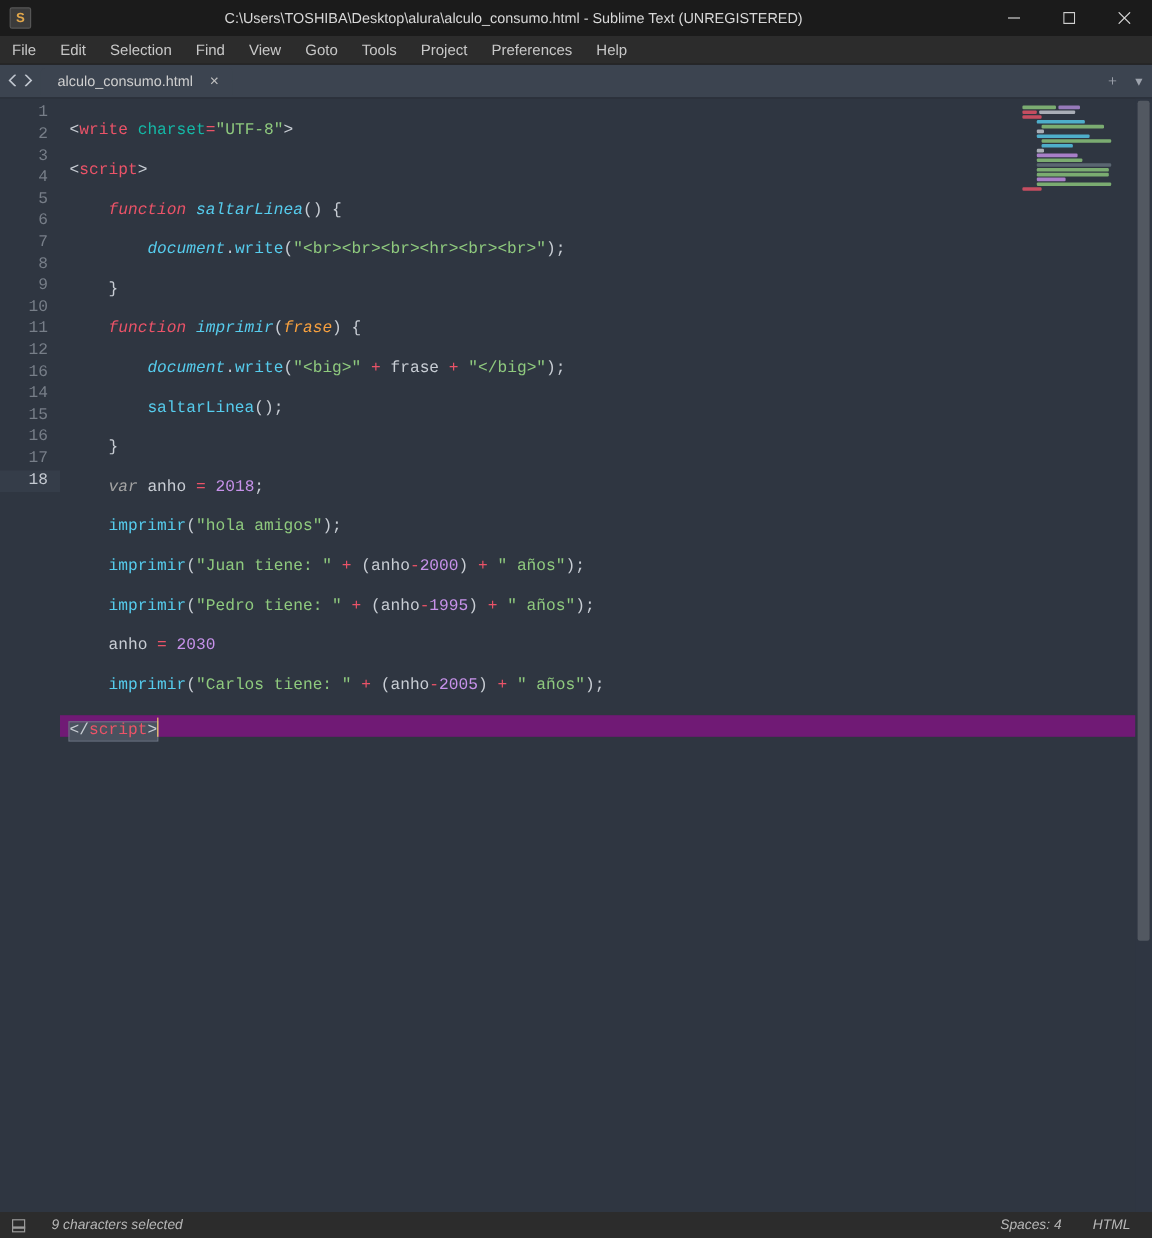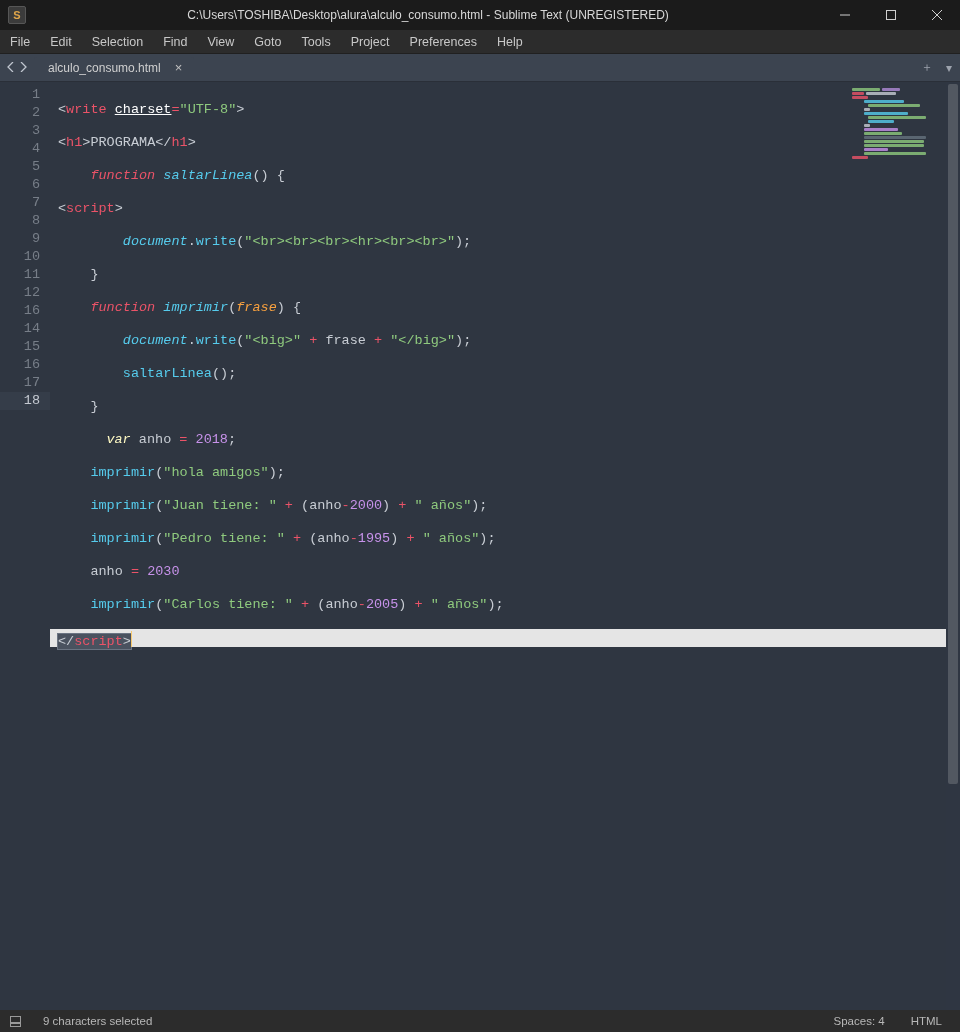--- a/index.html
+++ b/index.html
@@ -98,29 +98,29 @@
   .code {
     flex: 1;
     font-family: Consolas, "Courier New", monospace;
     font-size: 13.5px;
     color: #c8cdd4;
     padding-top: 4px;
     overflow: hidden;
     white-space: pre;
   }
   .code .line { height: 18px; line-height: 18px; padding-left: 8px; }
-  .code .line.current { background: #e5e5e5; }
+  .code .line.current { background: #701a75; }
 
   .punc   { color: #c8cdd4; }
   .tagb   { color: #c8cdd4; }
   .tag    { color: #eb5368; }
-  .attr   { color: #ffffff; text-decoration: underline; }
+  .attr   { color: #14b8a6; }
   .strg   { color: #8fca7e; }
   .kw     { color: #eb5368; font-style: italic; }
-  .kwvar  { color: #fef9c3; font-style: italic; margin-left: 16px; }
+  .kwvar  { color: #a3a3a3; font-style: italic; }
   .fname  { color: #56cced; font-style: italic; }
   .param  { color: #f8a13f; font-style: italic; }
   .ident  { color: #c8cdd4; }
   .obj    { color: #56cced; font-style: italic; }
   .call   { color: #56cced; }
   .num    { color: #c792ea; }
   .op     { color: #eb5368; }
   .cmt    { color: #65737e; }
   .txt    { color: #c8cdd4; }
 
@@ -164,21 +164,21 @@
     border: 1.3px solid #9a9a9a;
     display: inline-block;
     margin-right: 4px;
     position: relative;
   }
   .statusbar .panel-icon::after {
     content: ""; position: absolute; left: -1px; right: -1px;
     bottom: 2px; height: 1.3px; background: #9a9a9a;
   }
   .statusbar .spacer { flex: 1; }
-  .statusbar .field { padding: 0 8px; }
+  .statusbar .field { padding: 0 8px; font-style: italic; }
 </style>
 </head>
 <body>
 
 <div class="titlebar">
   <div class="app-icon">
     <span>S</span>
   </div>
   <div class="title-text">C:\Users\TOSHIBA\Desktop\alura\alculo_consumo.html - Sublime Text (UNREGISTERED)</div>
   <div class="win-btns">
@@ -247,23 +247,22 @@
     <div class="ln">12</div>
     <div class="ln">16</div>
     <div class="ln">14</div>
     <div class="ln">15</div>
     <div class="ln">16</div>
     <div class="ln">17</div>
     <div class="ln current">18</div>
   </div>
   <div class="code">
 <div class="line"><span class="tagb">&lt;</span><span class="tag">write</span><span> </span><span class="attr">charset</span><span class="op">=</span><span class="strg">"UTF-8"</span><span class="tagb">&gt;</span></div>
-<div class="line"><span class="tagb">&lt;</span><span class="tag">h1</span><span class="tagb">&gt;</span><span class="txt">PROGRAMA</span><span class="tagb">&lt;/</span><span class="tag">h1</span><span class="tagb">&gt;</span></div>
+<div class="line"><span class="tagb">&lt;</span><span class="tag">script</span><span class="tagb">&gt;</span></div>
 <div class="line"><span>    </span><span class="kw">function</span><span> </span><span class="fname">saltarLinea</span><span class="punc">() {</span></div>
-<div class="line"><span class="tagb">&lt;</span><span class="tag">script</span><span class="tagb">&gt;</span></div>
 <div class="line"><span>        </span><span class="obj">document</span><span class="punc">.</span><span class="call">write</span><span class="punc">(</span><span class="strg">"&lt;br&gt;&lt;br&gt;&lt;br&gt;&lt;hr&gt;&lt;br&gt;&lt;br&gt;"</span><span class="punc">);</span></div>
 <div class="line"><span>    </span><span class="punc">}</span></div>
 <div class="line"><span>    </span><span class="kw">function</span><span> </span><span class="fname">imprimir</span><span class="punc">(</span><span class="param">frase</span><span class="punc">) {</span></div>
 <div class="line"><span>        </span><span class="obj">document</span><span class="punc">.</span><span class="call">write</span><span class="punc">(</span><span class="strg">"&lt;big&gt;"</span><span> </span><span class="op">+</span><span> </span><span class="ident">frase</span><span> </span><span class="op">+</span><span> </span><span class="strg">"&lt;/big&gt;"</span><span class="punc">);</span></div>
 <div class="line"><span>        </span><span class="call">saltarLinea</span><span class="punc">();</span></div>
 <div class="line"><span>    </span><span class="punc">}</span></div>
 <div class="line"><span>    </span><span class="kwvar">var</span><span> </span><span class="ident">anho</span><span> </span><span class="op">=</span><span> </span><span class="num">2018</span><span class="punc">;</span></div>
 <div class="line"><span>    </span><span class="call">imprimir</span><span class="punc">(</span><span class="strg">"hola amigos"</span><span class="punc">);</span></div>
 <div class="line"><span>    </span><span class="call">imprimir</span><span class="punc">(</span><span class="strg">"Juan tiene: "</span><span> </span><span class="op">+</span><span class="punc"> (</span><span class="ident">anho</span><span class="op">-</span><span class="num">2000</span><span class="punc">)</span><span> </span><span class="op">+</span><span> </span><span class="strg">" años"</span><span class="punc">);</span></div>
 <div class="line"><span>    </span><span class="call">imprimir</span><span class="punc">(</span><span class="strg">"Pedro tiene: "</span><span> </span><span class="op">+</span><span class="punc"> (</span><span class="ident">anho</span><span class="op">-</span><span class="num">1995</span><span class="punc">)</span><span> </span><span class="op">+</span><span> </span><span class="strg">" años"</span><span class="punc">);</span></div>

